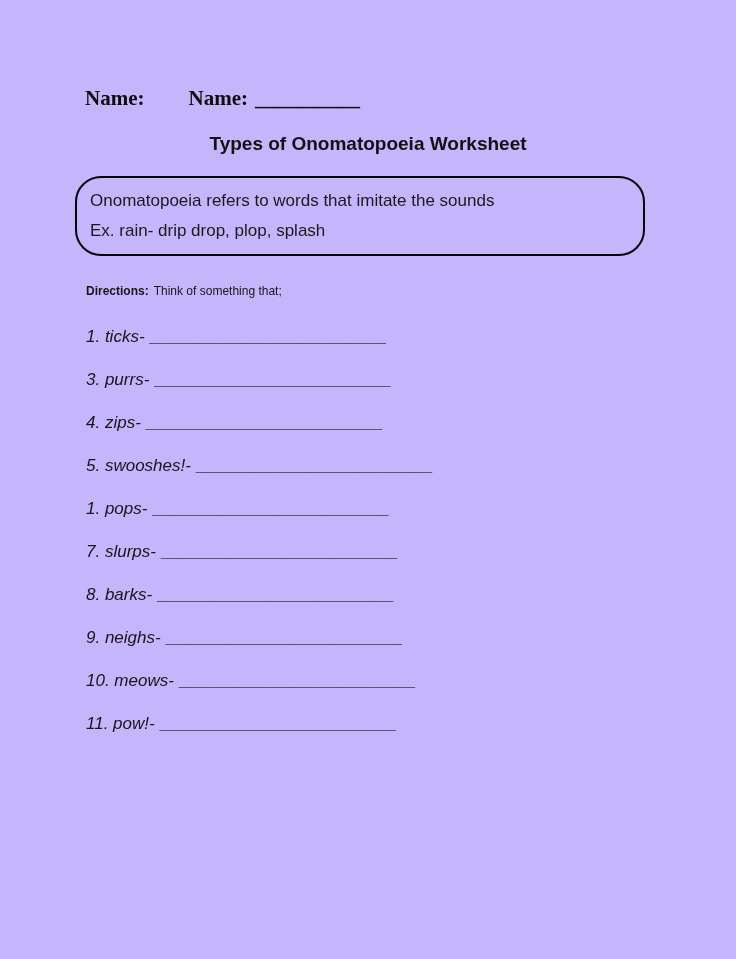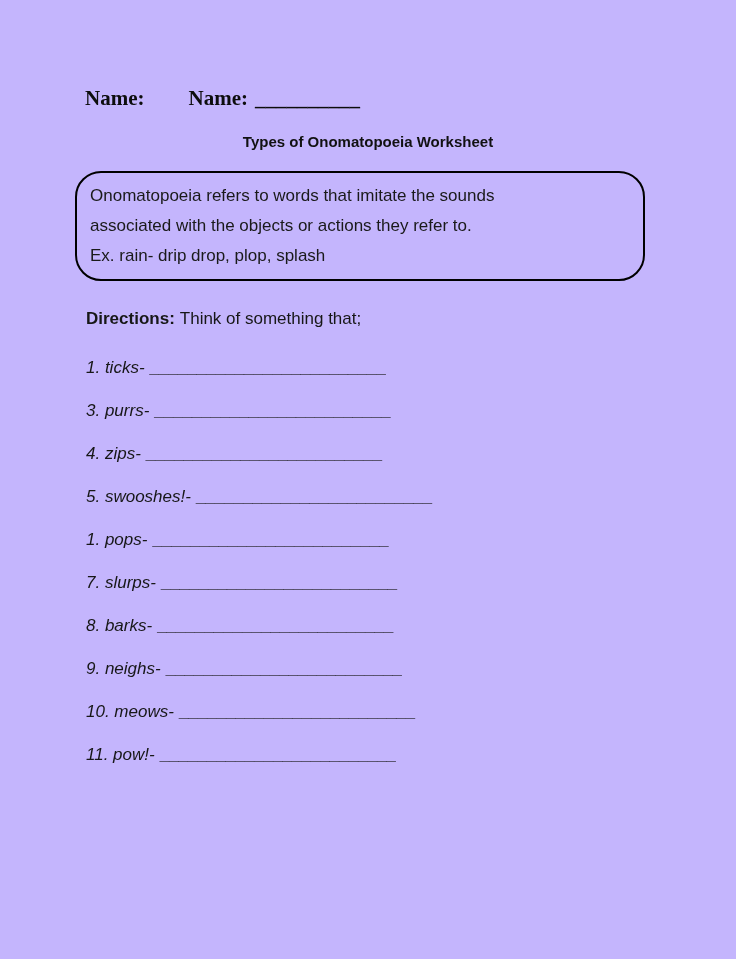--- a/index.html
+++ b/index.html
@@ -26,37 +26,37 @@
   .blank-serif {
     margin-left: 7px;
     letter-spacing: 0;
     font-weight: 700;
   }
   .date-group { margin-left: 44px; }
   .title {
     margin-top: 22px;
     text-align: center;
     font-weight: 700;
-    font-size: 15px;
+    font-size: 19px;
     color: #111111;
   }
   .def-box {
     box-sizing: border-box;
     margin: 21px 0 0 75px;
     width: 570px;
     border: 2px solid #000000;
     border-radius: 26px;
     padding: 8px 14px 8px 13px;
     font-size: 17px;
     line-height: 30px;
     color: #1a1a1a;
   }
   .directions {
     margin: 28px 0 0 86px;
-    font-size: 17px;
+    font-size: 12px;
   }
   .directions-label { font-weight: 700; }
   .directions-text { margin-left: 5px; }
   .items { margin-left: 86px; }
   .item {
     margin-top: 26px;
     font-size: 17px;
     line-height: 17px;
     white-space: pre;
     font-style: italic;
@@ -71,21 +71,20 @@
 
   <div class="header-row">
     <span>Name:</span>
     <span class="date-group"><span>Name:</span><span class="blank-serif">__________</span></span>
   </div>
 
   <div class="title">Types of Onomatopoeia Worksheet</div>
 
   <div class="def-box">
     <div>Onomatopoeia refers to words that imitate the sounds</div>
-    <div>associated with the objects or actions they refer to.</div>
     <div>Ex. rain- drip drop, plop, splash</div>
   </div>
 
   <div class="directions">
     <span class="directions-label">Directions:</span><span class="directions-text">Think of something that;</span>
   </div>
 
   <div class="items">
     <div class="item"><span>1. ticks-</span><span class="item-blank">_________________________</span></div>
     <div class="item"><span>3. purrs-</span><span class="item-blank">_________________________</span></div>

